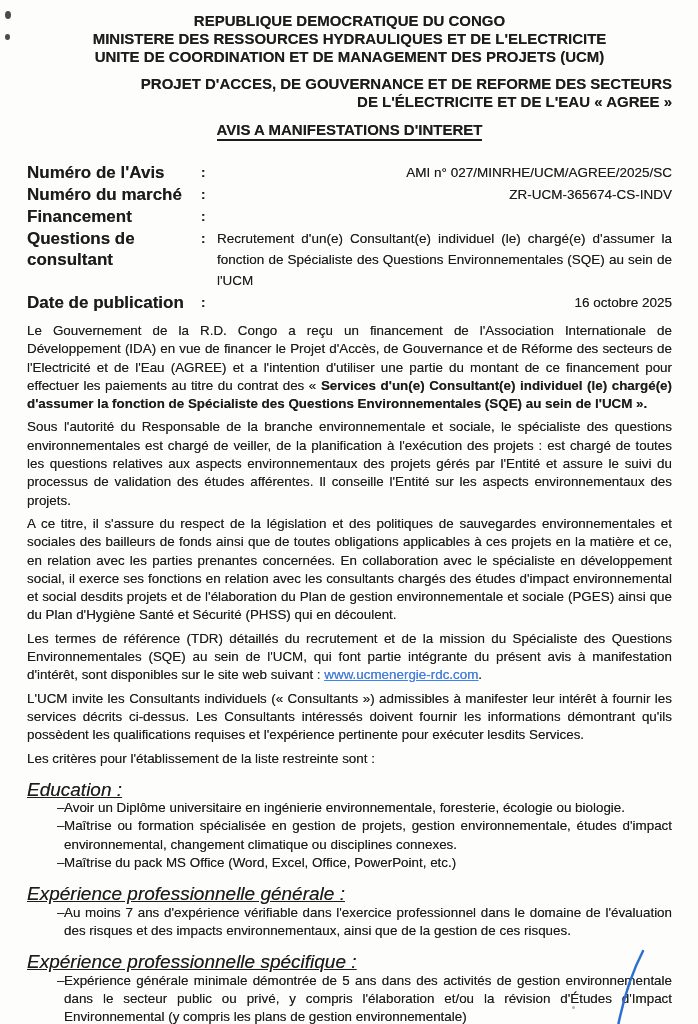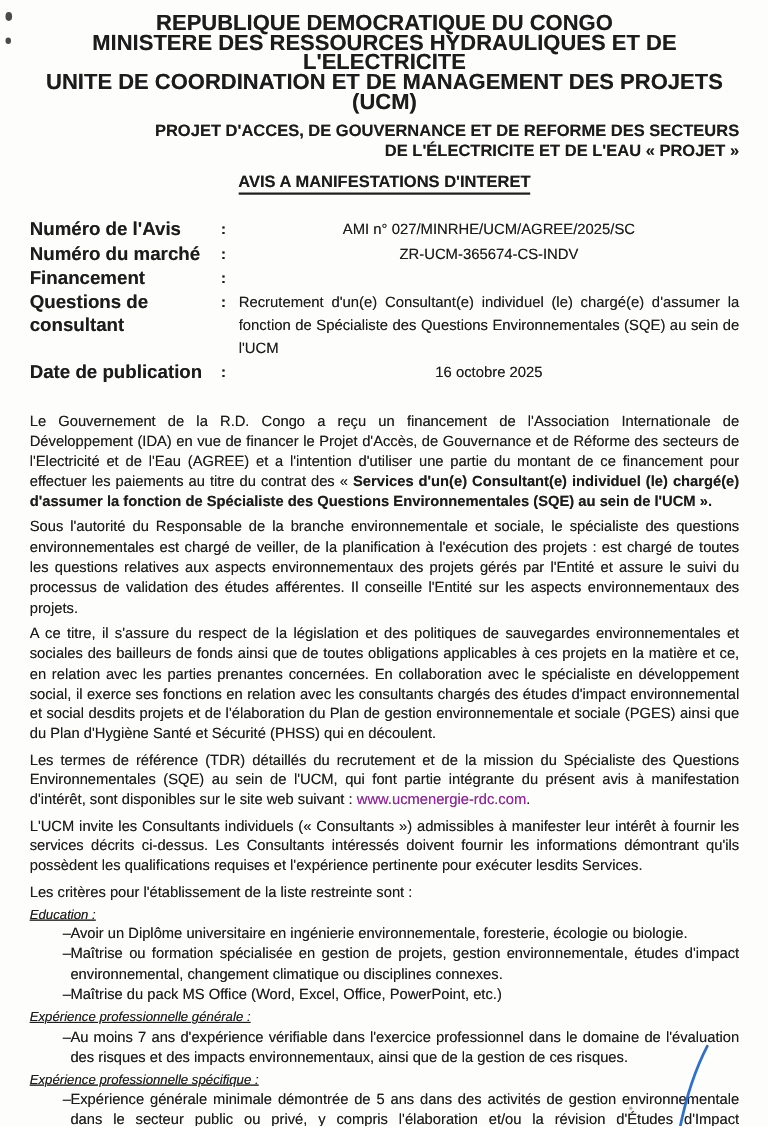--- a/index.html
+++ b/index.html
@@ -12,51 +12,51 @@
     position: relative;
     width: 698px;
     height: 1024px;
     overflow: hidden;
     background: #fdfdfc;
     color: #1c1c1c;
     padding: 12px 26px 0 27px;
     text-shadow: 0 0 0.45px rgba(10,10,10,0.55);
   }
   
-  .hdr { text-align: center; font-weight: 700; font-size: 20px; line-height: 18px; }
+  .hdr { text-align: center; font-weight: 700; font-size: 15px; line-height: 18px; }
   .proj { text-align: right; font-weight: 700; font-size: 15px; line-height: 18px; margin-top: 9px; }
   .notice-wrap { text-align: center; margin-top: 10px; text-decoration: underline; }
   .notice {
     display: inline-block;
     font-weight: 700;
     font-size: 15px;
     line-height: 17px;
     border-bottom: 2px solid #1c1c1c;
     padding-bottom: 1px;
   }
   
   .fields { margin-top: 21px; }
   .frow { display: grid; grid-template-columns: 174px 16px 1fr; line-height: 21px; margin-bottom: 1px; }
   .flabel { font-weight: 700; font-size: 17px; }
   .fcolon { font-weight: 700; font-size: 13.5px; text-align: left; }
   .fvalue { font-size: 13.5px; text-align: justify; }
-  .fvalue.nojust { text-align: center; }
+  .fvalue.nojust { text-align: right; }
   
-  .bodytext { margin-top: 25px; }
+  .bodytext { margin-top: 9px; }
   .bodytext p {
     font-size: 13.4px;
     line-height: 18.3px;
     text-align: justify;
     margin-top: 5px;
   }
   .bodytext p.first { margin-top: 0; }
   .bold { font-weight: 700; }
-  a.doc-link { color: #a21caf; cursor: pointer; }
+  a.doc-link { color: #3b82f6; text-decoration: underline; cursor: pointer; }
   
-  .crit-head { font-size: 12px; line-height: 18.3px; margin-top: 2px; }
+  .crit-head { font-size: 19px; line-height: 18.3px; margin-top: 13px; }
   .crit-head .ht {
     font-style: italic;
     text-decoration: underline;
   }
   .ditem { display: flex; font-size: 13.4px; line-height: 18.3px; }
   .ditem .marker { width: 22px; padding-left: 15px; flex: 0 0 37px; text-align: left; }
   .ditem .marker span { padding-left: 15px; }
   .ditem .dtext { flex: 1; text-align: justify; }
   .bitem { display: flex; font-size: 13.4px; line-height: 18.3px; margin-left: 59px; }
   .bitem .bmarker { flex: 0 0 17px; padding-left: 0; }
@@ -76,21 +76,21 @@
   <div class="speck speck-1"></div>
   <div class="speck speck-2"></div>
 
   <div class="hdr">
     <div>REPUBLIQUE DEMOCRATIQUE DU CONGO</div>
     <div>MINISTERE DES RESSOURCES HYDRAULIQUES ET DE L'ELECTRICITE</div>
     <div>UNITE DE COORDINATION ET DE MANAGEMENT DES PROJETS (UCM)</div>
   </div>
   <div class="proj">
     <div>PROJET D'ACCES, DE GOUVERNANCE ET DE REFORME DES SECTEURS</div>
-    <div>DE L'ÉLECTRICITE ET DE L'EAU « PROJET »</div>
+    <div>DE L'ÉLECTRICITE ET DE L'EAU « AGREE »</div>
   </div>
   <div class="notice-wrap">
     <span class="notice">AVIS A MANIFESTATIONS D'INTERET</span>
   </div>
 
   <div class="fields">
     <div class="frow">
       <span class="flabel">Numéro de l'Avis</span>
       <span class="fcolon">:</span>
       <span class="fvalue nojust">AMI n° 027/MINRHE/UCM/AGREE/2025/SC</span>

